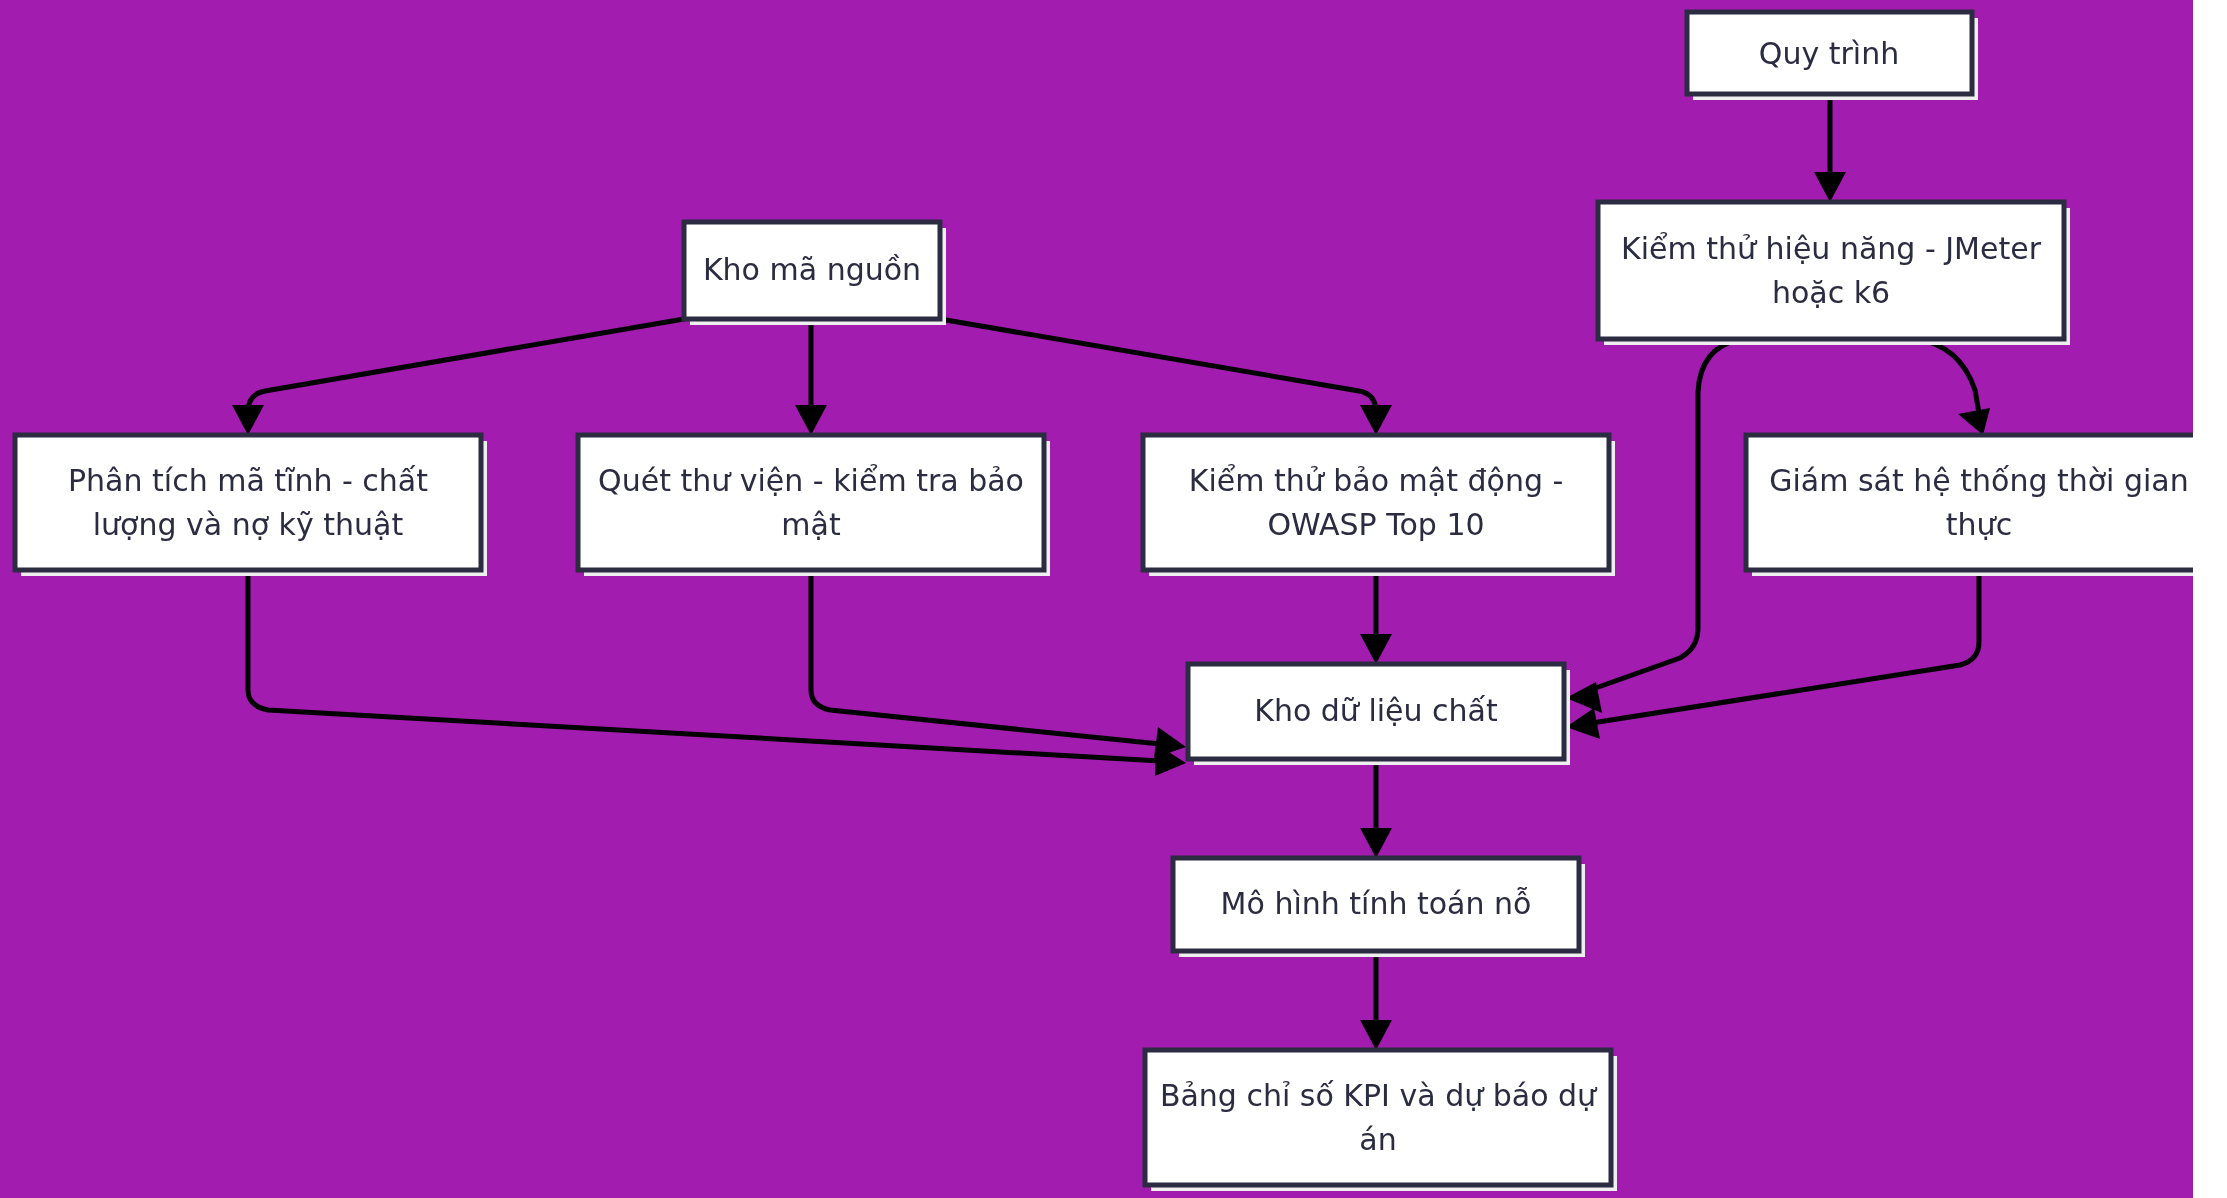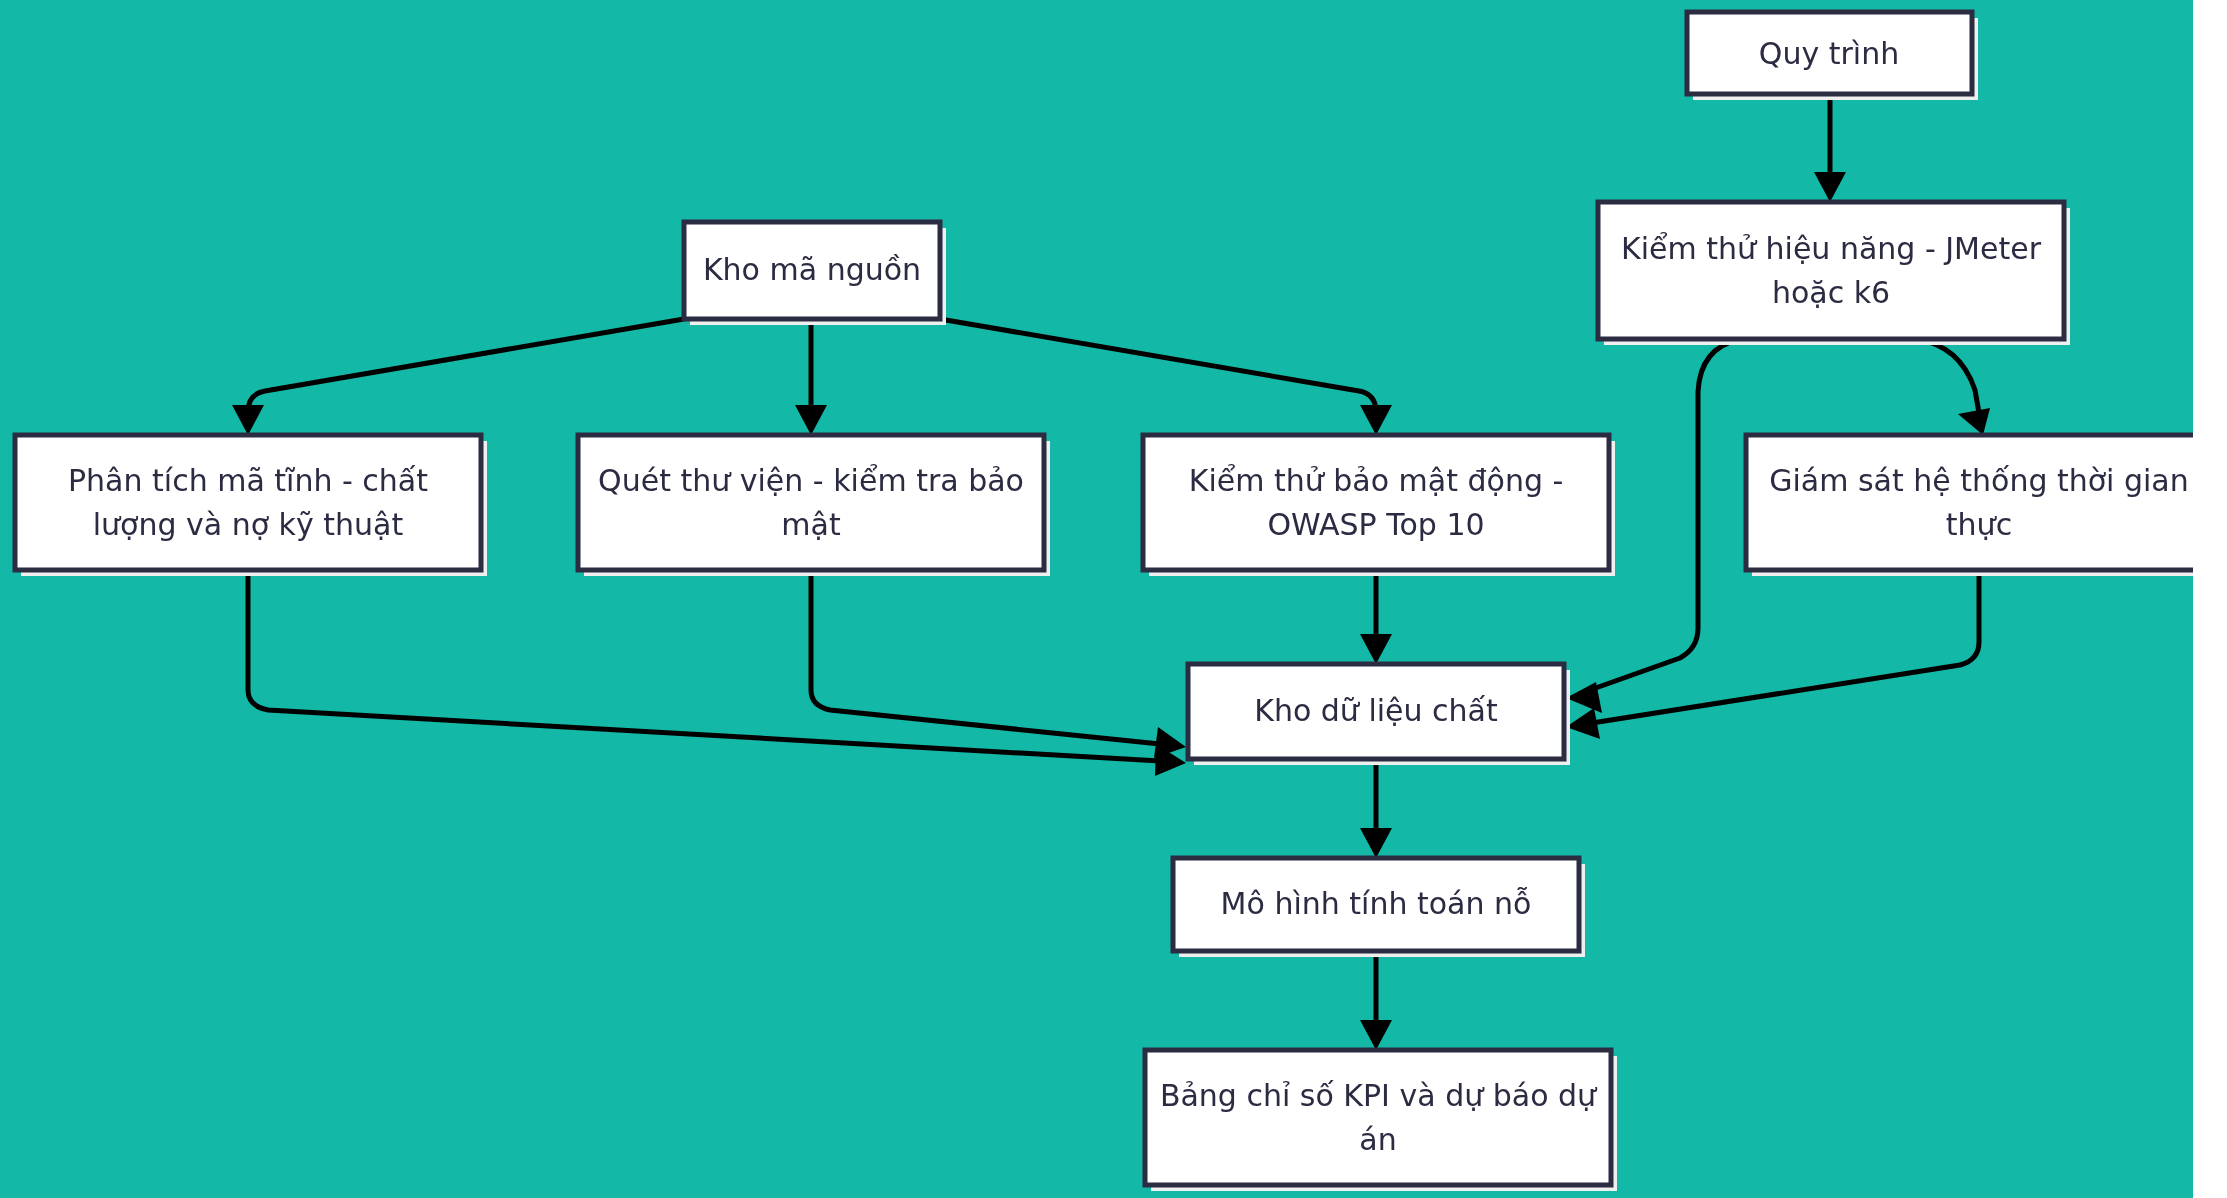--- a/index.html
+++ b/index.html
@@ -7,21 +7,21 @@
     padding: 0;
     background: #ffffff;
   }
   body {
     font-family: "DejaVu Sans", sans-serif;
   }
   #flowchart-root {
     position: relative;
     width: 2193px;
     height: 1198px;
-    background: #14b8a6;
+    background: #a21caf;
     overflow: hidden;
     text-decoration: underline;
   }
   #flow-svg {
     position: absolute;
     inset: 0;
     width: 2227px;
     height: 1198px;
     display: block;
   }

